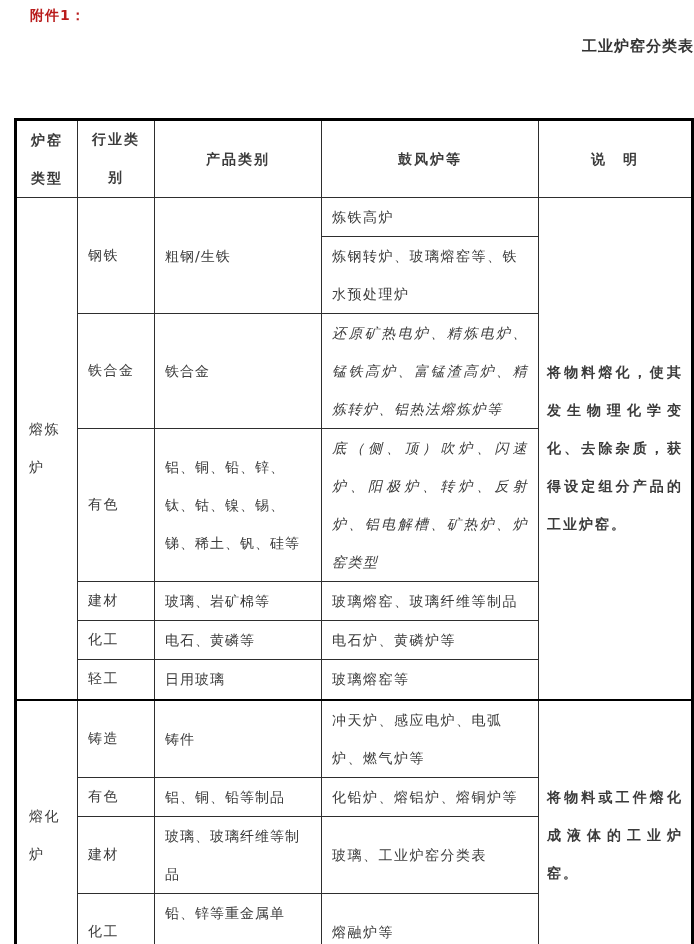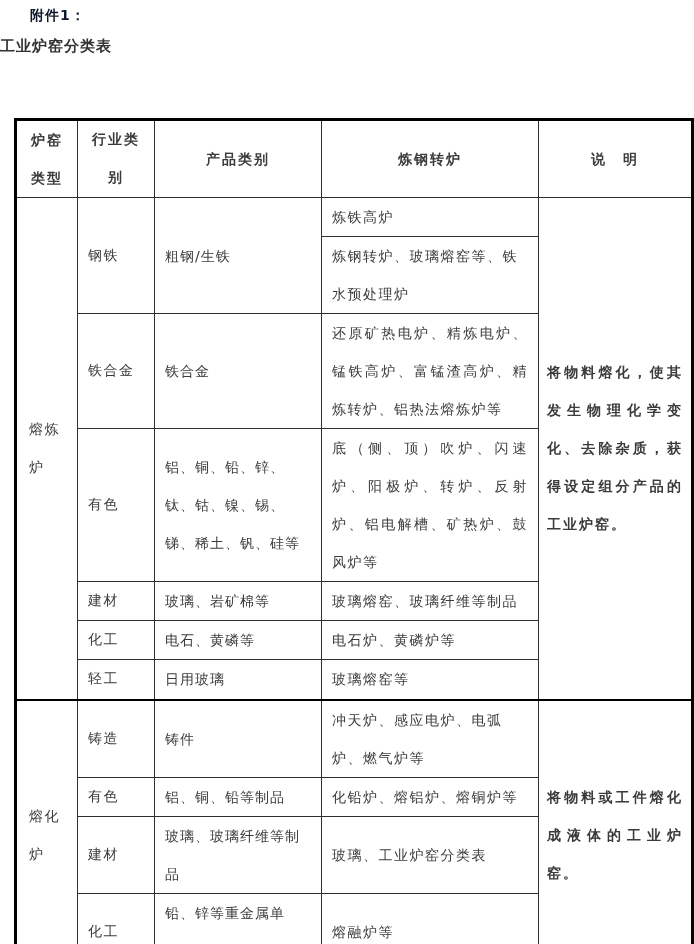--- a/index.html
+++ b/index.html
@@ -11,26 +11,26 @@
     width: 694px;
     min-height: 944px;
     font-family: "DejaVu Sans", sans-serif;
     color: #3b3b3b;
     position: relative;
   }
   .attach-label {
     padding: 7px 0 0 30px;
     font-size: 14px;
     font-weight: bold;
-    color: #0f172a;
+    color: #b91c1c;
     letter-spacing: 1px;
   }
   .doc-title {
     margin: 12px 0 0 0;
-    text-align: left;
+    text-align: right;
     font-size: 15px;
     font-weight: bold;
     color: #333333;
     letter-spacing: 1px;
   }
   table.cls-table {
     border-collapse: collapse;
     table-layout: fixed;
     width: 677px;
     margin: 62px 0 0 14px;
@@ -59,20 +59,21 @@
   col.w4 { width: 217px; }
   col.w5 { width: 154px; }
 
   .cls-table .c1 { padding: 0 12px; }   
   .cls-table .c2 { padding: 0 10px; font-family: Liberation Serif, serif; }   
   .cls-table .prod { padding: 0 10px; letter-spacing: 1px; }
   .cls-table .sub  { padding: 0 10px; letter-spacing: 1.5px; }
   .cls-table .sub-just {
     text-align: justify;
     text-align-last: left;
+    font-style: italic;
   }
   .cls-table .desc {
     text-align: justify;
     text-align-last: left;
     padding: 0 8px;
     letter-spacing: 2px;
     font-weight: bold;
   }
   
   tr.r-head  { height: 76px; }
@@ -101,21 +102,21 @@
       <col class="w3">
       <col class="w4">
       <col class="w5">
   </colgroup>
 
   <tbody>
       <tr class="r-head">
     <th class="c1">炉窑类型</th>
     <th class="c2">行业类别</th>
     <th>产品类别</th>
-    <th>炼钢转炉</th>
+    <th>鼓风炉等</th>
     <th>说　明</th>
   </tr>
 
   <tr class="h35">
     <td class="c1" rowspan="7">熔炼炉</td>
     <td class="c2" rowspan="2">钢铁</td>
     <td class="prod" rowspan="2">粗钢/生铁</td>
     <td class="sub">炼铁高炉</td>
     <td class="desc" rowspan="7">将物料熔化，使其发生物理化学变化、去除杂质，获得设定组分产品的工业炉窑。</td>
   </tr>
@@ -123,21 +124,21 @@
     <td class="sub">炼钢转炉、玻璃熔窑等、铁水预处理炉</td>
   </tr>
   <tr class="h112">
     <td class="c2">铁合金</td>
     <td class="prod">铁合金</td>
     <td class="sub sub-just">还原矿热电炉、精炼电炉、锰铁高炉、富锰渣高炉、精炼转炉、铝热法熔炼炉等</td>
   </tr>
   <tr class="h148">
     <td class="c2">有色</td>
     <td class="prod">铝、铜、铅、锌、钛、钴、镍、锡、锑、稀土、钒、硅等</td>
-    <td class="sub sub-just">底（侧、顶）吹炉、闪速炉、阳极炉、转炉、反射炉、铝电解槽、矿热炉、鼓风炉等</td>
+    <td class="sub sub-just">底（侧、顶）吹炉、闪速炉、阳极炉、转炉、反射炉、铝电解槽、矿热炉、炉窑类型</td>
   </tr>
   <tr class="h38">
     <td class="c2">建材</td>
     <td class="prod">玻璃、岩矿棉等</td>
     <td class="sub">玻璃熔窑、玻璃纤维等制品</td>
   </tr>
   <tr class="h38">
     <td class="c2">化工</td>
     <td class="prod">电石、黄磷等</td>
     <td class="sub">电石炉、黄磷炉等</td>

